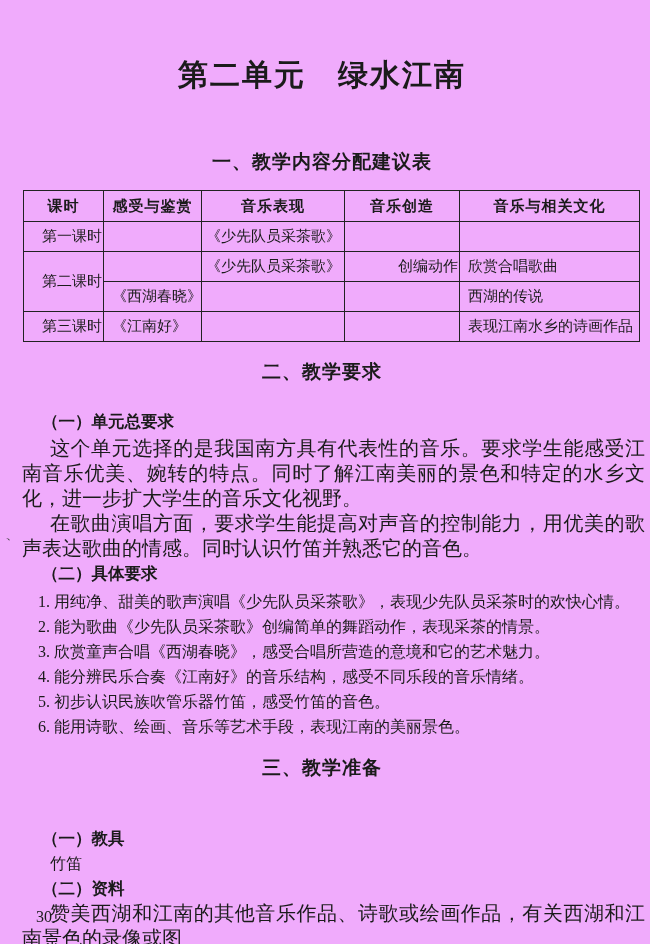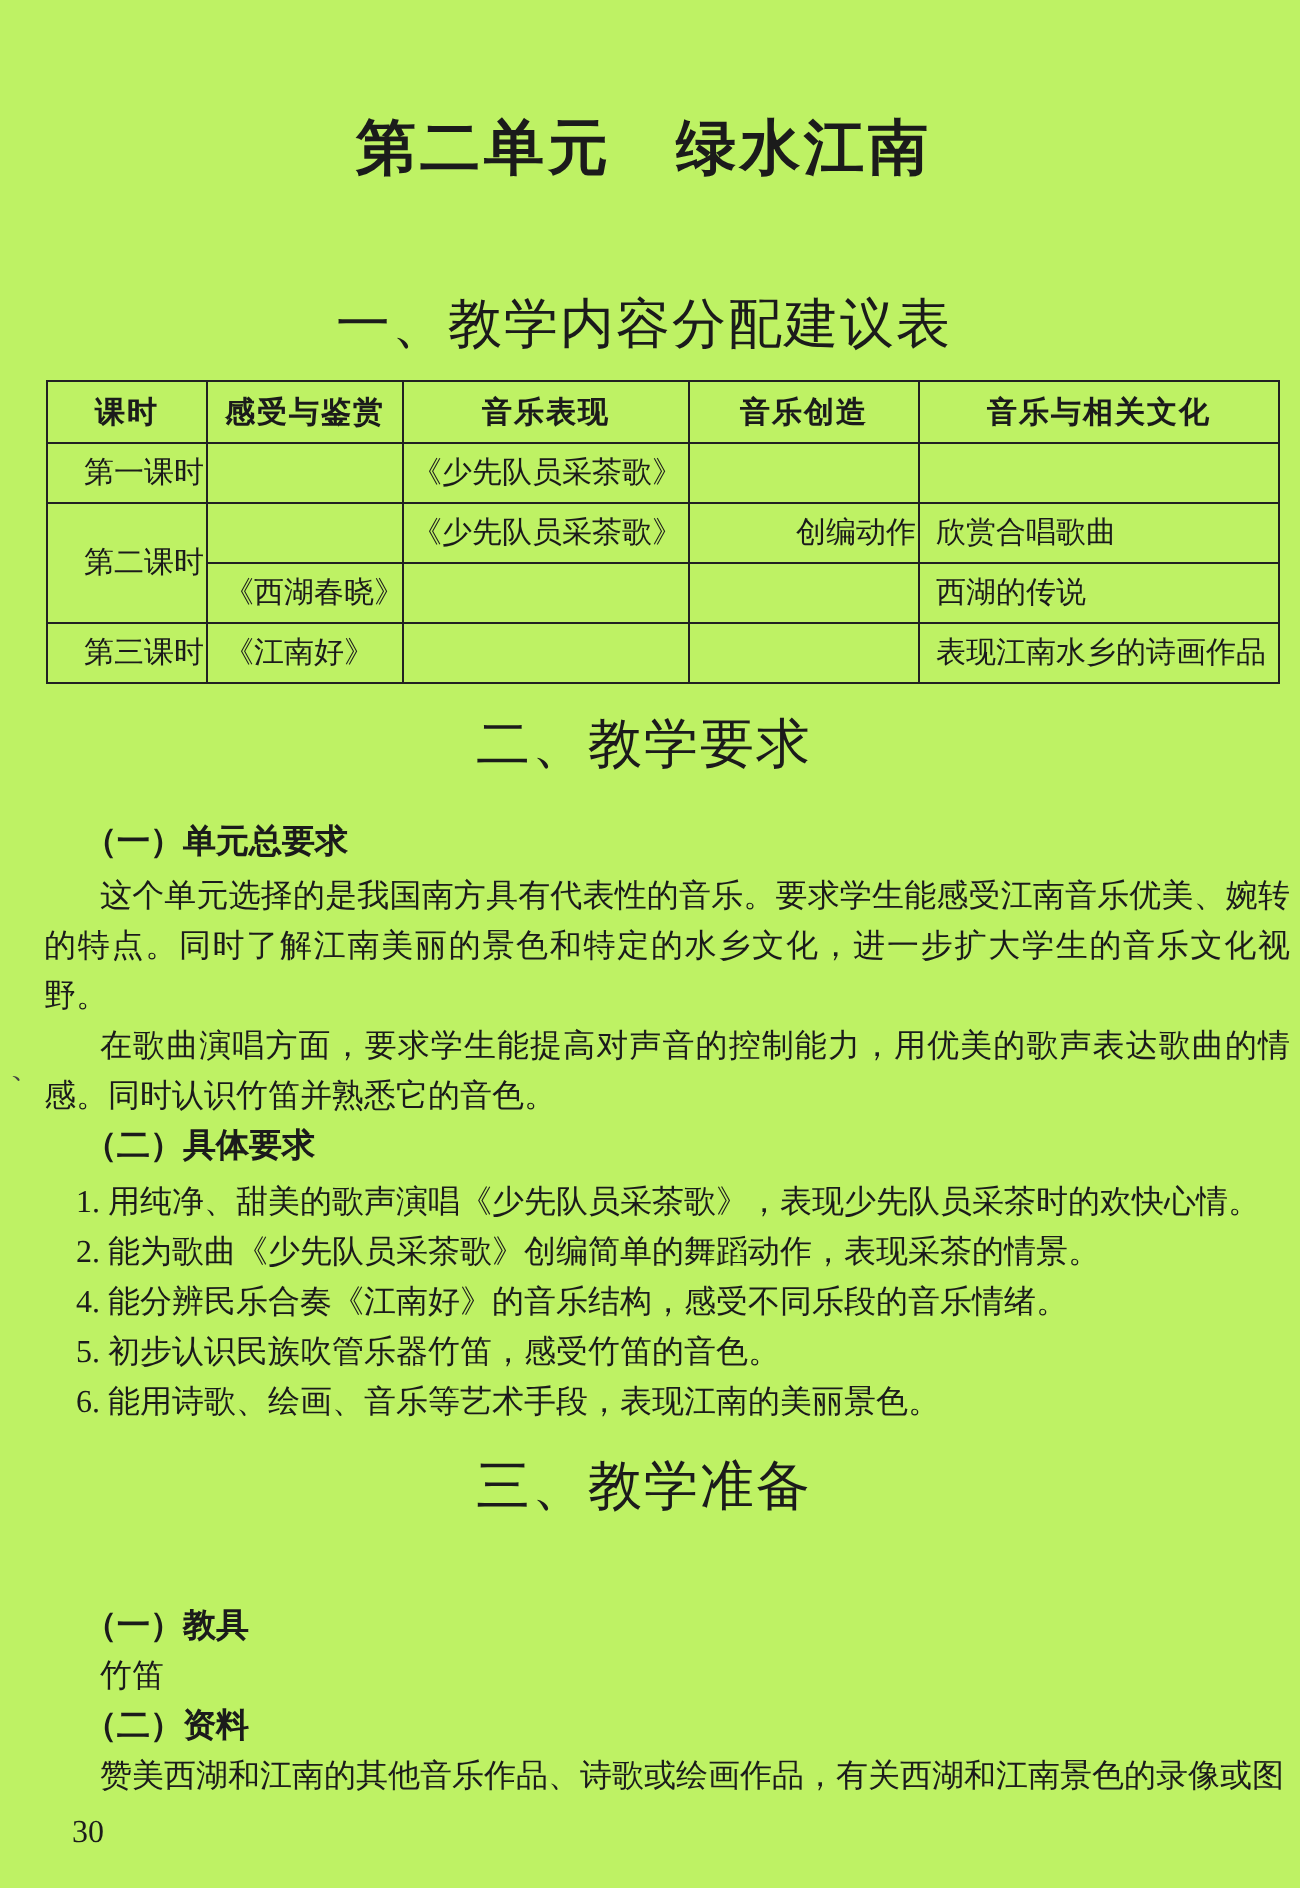--- a/index.html
+++ b/index.html
@@ -1,29 +1,29 @@
 <!DOCTYPE html>
 <html><head>
 <meta charset="utf-8">
 <style>
   html,body{margin:0;padding:0;background:#e8e8e8;}
   .page{
     position:relative; width:650px; height:944px; margin:0 auto;
-    background:#bef264; color:#1b1b1b; box-sizing:border-box;
+    background:#f0abfc; color:#1b1b1b; box-sizing:border-box;
     padding:55px 0 0 22px; overflow:hidden;
     font-family:"Liberation Serif","DejaVu Serif",serif;
   }
   .title{
     margin:0 6px 0 -22px; text-align:center;
     font-family:"Liberation Sans","DejaVu Sans",sans-serif;
     font-weight:700; font-size:30px; line-height:40px; letter-spacing:2px;
   }
   .h-sec{
     margin:0 6px 0 -22px; text-align:center;
-    font-weight:400; font-size:27px; line-height:30px; letter-spacing:1px;
+    font-weight:700; font-size:19px; line-height:30px; letter-spacing:1px;
   }
   .h-sec.h1{margin-top:52px;}
   .h-sec.h2{margin-top:15px;}
   .h-sec.h3{margin-top:14px;}
   table.content-table{
     width:616px; table-layout:fixed; border-collapse:collapse;
     margin:13px 0 0 1px; font-size:15px;
   }
   table.content-table th, table.content-table td{
     border:1.5px solid #222; overflow:hidden; white-space:nowrap;
@@ -34,21 +34,21 @@
   .c-left{text-align:left; padding-left:8px;}
   .c-left3{text-align:left; padding-left:4px;}
   .sub-h{
     margin:0 6px 0 20px;
     font-family:"Liberation Sans","DejaVu Sans",sans-serif;
     font-weight:700; font-size:16.5px; line-height:25px;
   }
   .sub-h.mt22{margin-top:22px;}
   .sub-h.mt25{margin-top:43px;}
   .para{
-    margin:0 5px 0 0; font-size:16px; line-height:25px;
+    margin:0 5px 0 0; font-size:20px; line-height:25px;
     text-align:justify; text-indent:28px;
   }
   .para.mt2{margin-top:2px;}
   .list{margin-top:3px;}
   .item{
     margin:0 4px 0 16px; font-size:16px; line-height:25px; text-align:left;
   }
   .plain-line{margin-left:28px; font-size:16px; line-height:25px;}
   .page-number{
     position:absolute; left:36px; top:906px; font-size:16px; line-height:22px;
@@ -116,20 +116,21 @@
   <div class="h-sec h2">二、教学要求</div>
 
   <div class="sub-h mt22">（一）单元总要求</div>
   <p class="para mt2">这个单元选择的是我国南方具有代表性的音乐。要求学生能感受江南音乐优美、婉转的特点。同时了解江南美丽的景色和特定的水乡文化，进一步扩大学生的音乐文化视野。</p>
   <p class="para">在歌曲演唱方面，要求学生能提高对声音的控制能力，用优美的歌声表达歌曲的情感。同时认识竹笛并熟悉它的音色。</p>
 
   <div class="sub-h">（二）具体要求</div>
   <div class="list">
     <div class="item">1. 用纯净、甜美的歌声演唱《少先队员采茶歌》，表现少先队员采茶时的欢快心情。</div>
     <div class="item">2. 能为歌曲《少先队员采茶歌》创编简单的舞蹈动作，表现采茶的情景。</div>
+    <div class="item">3. 欣赏童声合唱《西湖春晓》，感受合唱所营造的意境和它的艺术魅力。</div>
     <div class="item">4. 能分辨民乐合奏《江南好》的音乐结构，感受不同乐段的音乐情绪。</div>
     <div class="item">5. 初步认识民族吹管乐器竹笛，感受竹笛的音色。</div>
     <div class="item">6. 能用诗歌、绘画、音乐等艺术手段，表现江南的美丽景色。</div>
   </div>
 
   <div class="h-sec h3">三、教学准备</div>
 
   <div class="sub-h mt25">（一）教具</div>
   <div class="plain-line">竹笛</div>
   <div class="sub-h">（二）资料</div>

